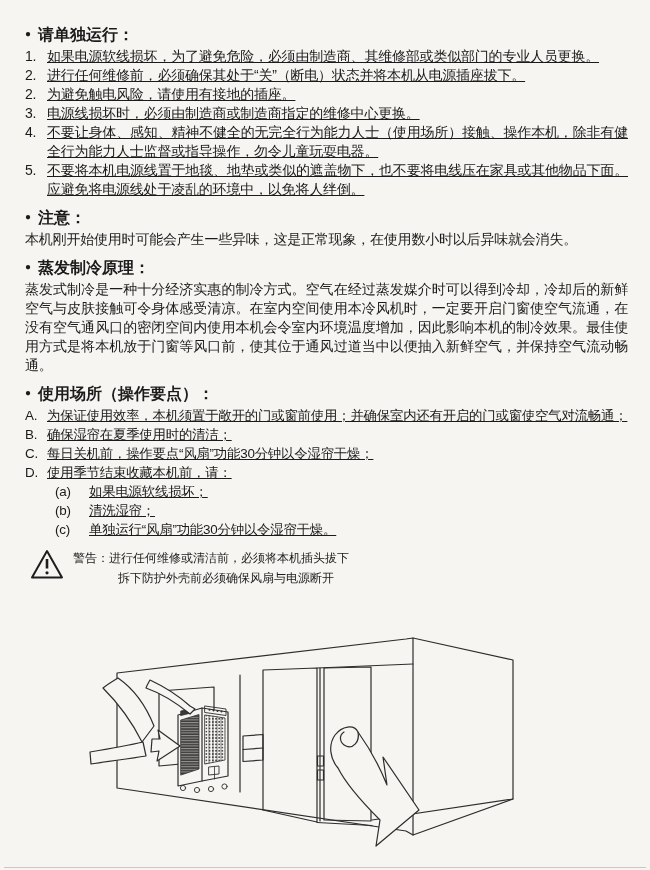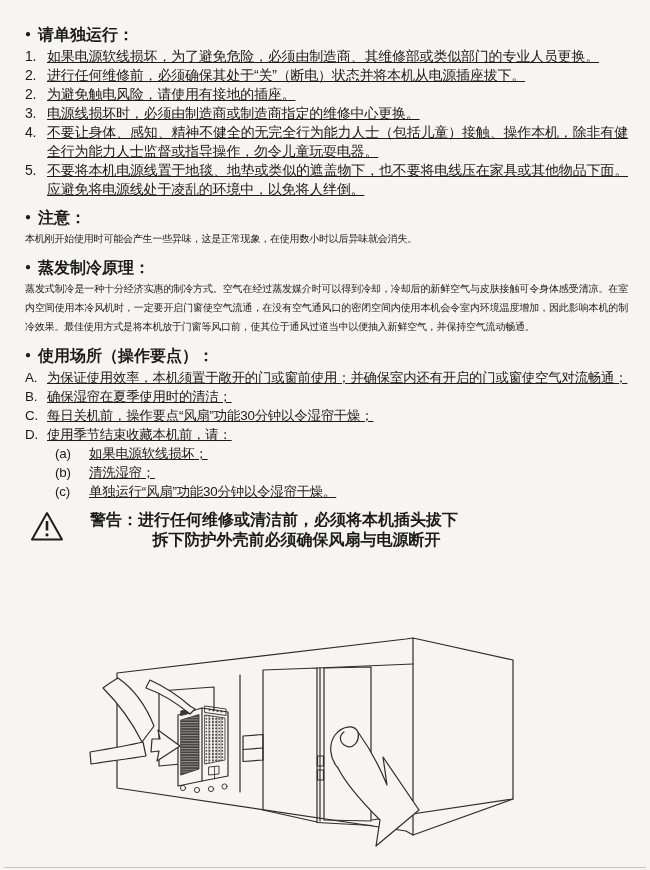--- a/index.html
+++ b/index.html
@@ -15,25 +15,25 @@
   .h .dot{font-size:10px;margin-right:7px;transform:translateY(-1px);}
   .h + .list, .h + .para{margin-top:2px;}
   .sec{margin-top:8px;}
   .sec.first{margin-top:0;}
   .list{font-size:14px;line-height:19px;letter-spacing:-0.2px;}
   .li{display:flex;}
   .li .num{flex:0 0 22px;}
   .li .txt{flex:1;text-align:justify;text-decoration:underline;}
   .sublist{margin-left:30px;font-size:14px;line-height:19px;letter-spacing:-0.2px;}
   .sublist .num{flex:0 0 34px;}
-  .para{font-size:10px;line-height:19px;letter-spacing:-0.2px;text-align:justify;margin:0;font-family:Liberation Mono, monospace;}
+  .para{font-size:14px;line-height:19px;letter-spacing:-0.2px;text-align:justify;margin:0;}
   .para.tight{line-height:18px;}
   .usage .list, .usage .sublist{font-size:13.4px;letter-spacing:-0.2px;}
-  .warn{display:flex;gap:26px;margin:9px 0 0 5px;font-weight:bold;font-size:16px;line-height:20px;}
-  .warn .wline2{padding-left:45px;text-align:center;}
+  .warn{display:flex;gap:9px;margin:9px 0 0 5px;font-weight:normal;font-size:12px;line-height:20px;}
+  .warn .wline2{padding-left:45px;}
   .warn-icon{flex:0 0 34px;padding-top:1px;}
   .illus{position:absolute;left:0;top:618px;width:650px;height:252px;}
   .scan-edge{position:absolute;left:4px;right:4px;bottom:2px;height:1px;background:#c9c8c4;}
 </style>
 </head>
 <body>
 
 <div class="page">
 
   <div class="sec first">
@@ -53,21 +53,21 @@
       <div class="li">
         <span class="num">2.</span>
         <span class="txt">为避免触电风险，请使用有接地的插座。</span>
       </div>
       <div class="li">
         <span class="num">3.</span>
         <span class="txt">电源线损坏时，必须由制造商或制造商指定的维修中心更换。</span>
       </div>
       <div class="li">
         <span class="num">4.</span>
-        <span class="txt">不要让身体、感知、精神不健全的无完全行为能力人士（包括儿童）接触、操作本机，除非有健全行为能力人士监督或指导操作，勿令儿童玩耍电器。</span>
+        <span class="txt">不要让身体、感知、精神不健全的无完全行为能力人士（使用场所）接触、操作本机，除非有健全行为能力人士监督或指导操作，勿令儿童玩耍电器。</span>
       </div>
       <div class="li">
         <span class="num">5.</span>
         <span class="txt">不要将本机电源线置于地毯、地垫或类似的遮盖物下，也不要将电线压在家具或其他物品下面。应避免将电源线处于凌乱的环境中，以免将人绊倒。</span>
       </div>
     </div>
   </div>
 
   <div class="sec">
     <div class="h">

